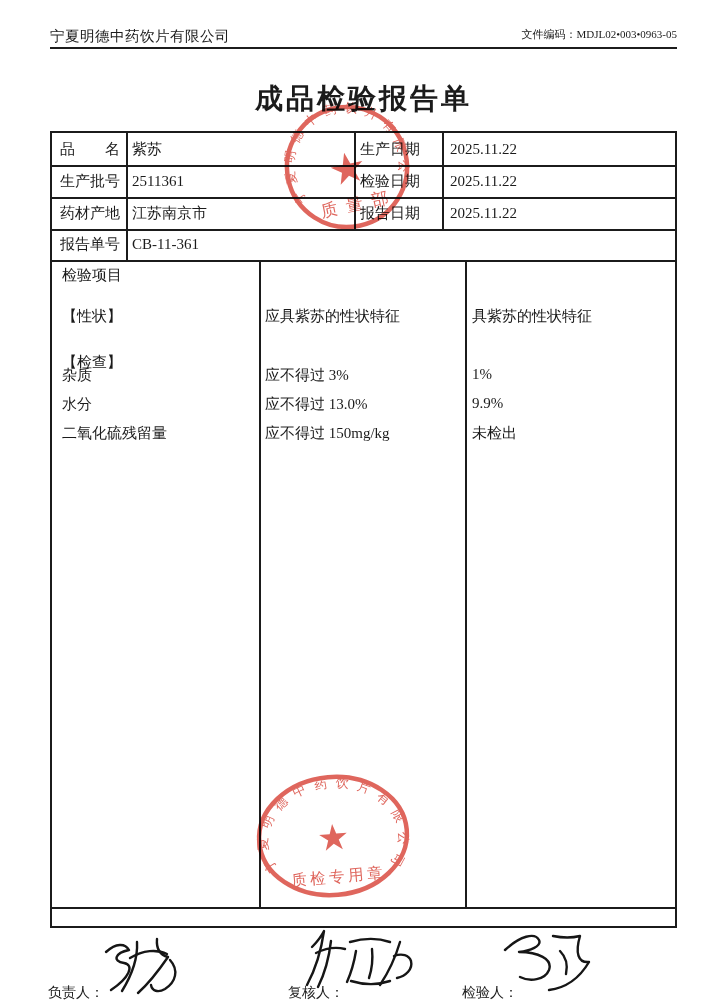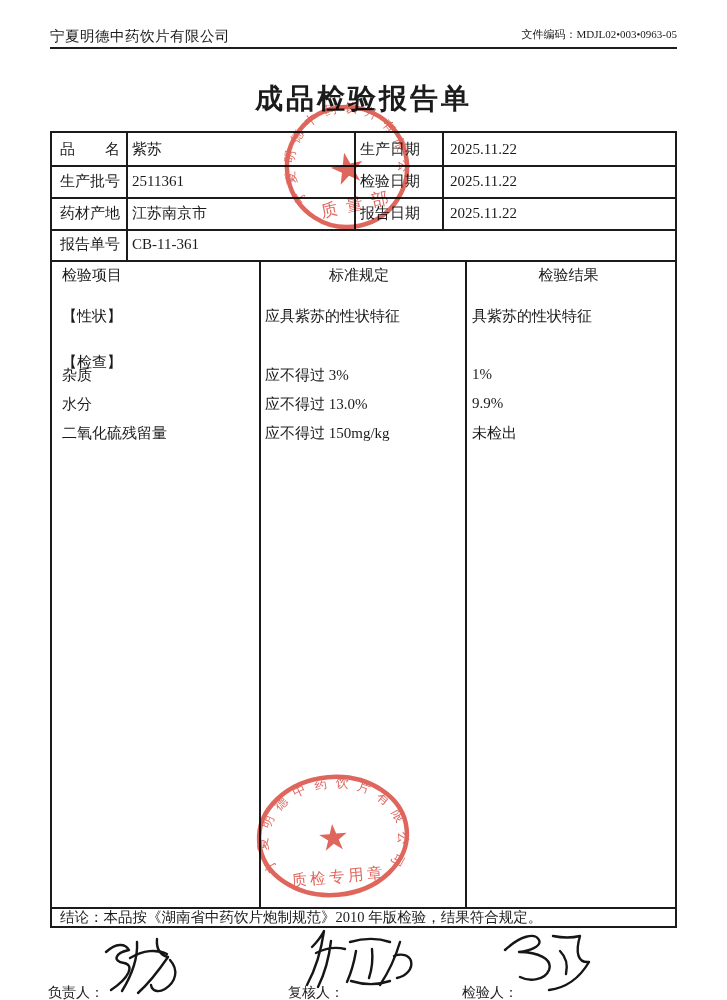--- a/index.html
+++ b/index.html
@@ -90,42 +90,39 @@
 
   <div class="cell row-y3" style="left:8px">药材产地</div>
   <div class="cell row-y3" style="left:80px">江苏南京市</div>
   <div class="cell row-y3" style="left:308px">报告日期</div>
   <div class="cell row-y3" style="left:398px">2025.11.22</div>
 
   <div class="cell row-y4" style="left:8px">报告单号</div>
   <div class="cell row-y4" style="left:80px">CB-11-361</div>
 
   <div class="cell col-head underlined" style="left:10px">检验项目</div>
-  <div class="cell col-head center-col2"><span class="underlined">标准规定</span></div>
-  <div class="cell col-head center-col3"><span class="underlined">检验结果</span></div>
 
   <div class="cell" style="left:10px;top:174px">【性状】</div>
   <div class="cell" style="left:213px;top:174px">应具紫苏的性状特征</div>
   <div class="cell" style="left:420px;top:174px">具紫苏的性状特征</div>
 
   <div class="cell" style="left:10px;top:220px">【检查】</div>
 
   <div class="cell" style="left:10px;top:233px">杂质</div>
   <div class="cell" style="left:213px;top:233px">应不得过 3%</div>
   <div class="cell" style="left:420px;top:233px">1%</div>
 
   <div class="cell" style="left:10px;top:262px">水分</div>
   <div class="cell" style="left:213px;top:262px">应不得过 13.0%</div>
   <div class="cell" style="left:420px;top:262px">9.9%</div>
 
   <div class="cell" style="left:10px;top:291px">二氧化硫残留量</div>
   <div class="cell" style="left:213px;top:291px">应不得过 150mg/kg</div>
   <div class="cell" style="left:420px;top:291px">未检出</div>
 
-  <div class="cell conclusion-row">结论：本品按《湖南省中药饮片炮制规范》2010 年版检验，结果符合规定。</div>
 </div>
 
 <div class="abs sig-label" style="left:48px">负责人：</div>
 <div class="abs sig-label" style="left:288px">复核人：</div>
 <div class="abs sig-label" style="left:462px">检验人：</div>
 
 <svg class="overlay" viewBox="0 0 727 1000">
   <defs>
     <path id="arcTop" d="M -46,24 A 53,53 0 1 1 46,24" fill="none"></path>
     <path id="arcBot" d="M -58,28 A 66,52 0 1 1 58,28" fill="none"></path>

